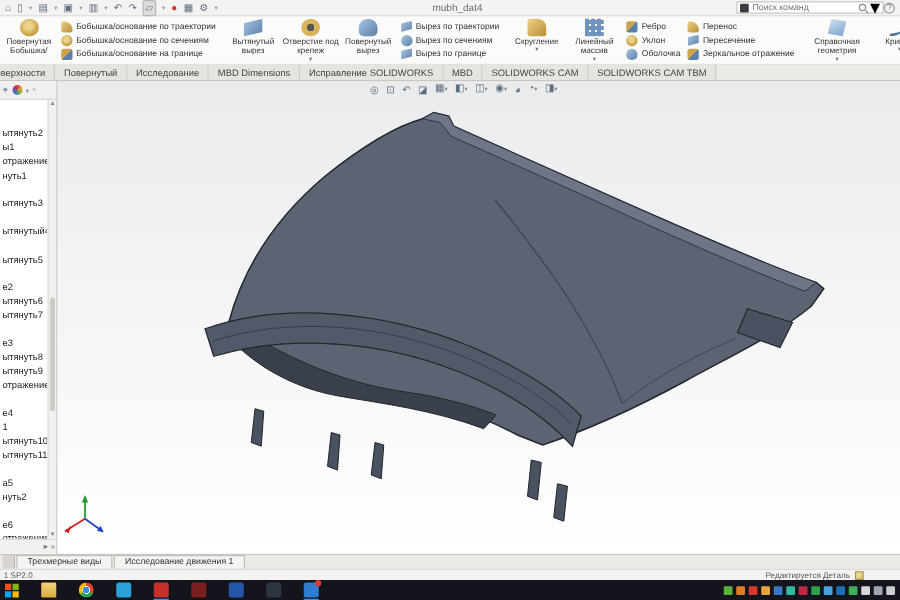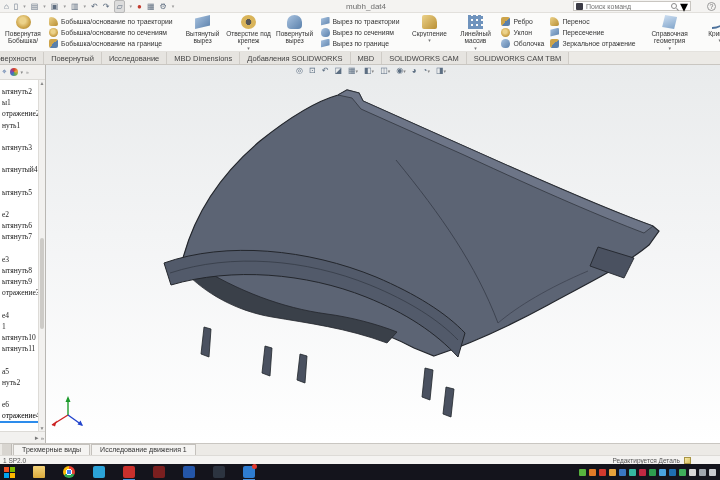--- a/index.html
+++ b/index.html
@@ -10,21 +10,21 @@
   
   .titlebar { height:13px; background:#f4f3f1; display:flex; align-items:center;
     border-bottom:1px solid #e2e0dc; padding:0 4px; position:relative; }
   .qat { display:flex; align-items:center; gap:5px; }
   .qat .qi { font-size:8px; color:#5f6e80; line-height:11px; cursor:default; }
   .qat .qi.pressed { background:#dcdcdc; border:1px solid #b7b7b7; border-radius:2px; padding:0 1px; }
   .qat .qi.red { color:#c23b2e; }
   .qat .mini-caret { font-size:5px; color:#9a9a9a; }
   .win-title { position:absolute; left:12px; right:0; text-align:center; font-size:8px;
     color:#6e6e6e; pointer-events:none; }
-  .search-wrap { margin-left:auto; display:flex; align-items:center; gap:16px; z-index:2; }
+  .search-wrap { margin-left:auto; display:flex; align-items:center; gap:0; z-index:2; }
   .searchbox { width:118px; height:10px; background:#fff; border:1px solid #c9c6c1;
     display:flex; align-items:center; padding:0 2px; gap:3px; }
   .s-chip { width:7px; height:7px; background:#3c3c46; border-radius:1px; flex:none; }
   .searchbox input { border:none; outline:none; flex:1; font-size:7px; color:#9a9a9a;
     font-family:"Liberation Sans", sans-serif; background:transparent; min-width:0; }
   .mag { width:6px; height:6px; border:1px solid #8b8b8b; border-radius:50%; position:relative; flex:none; }
   .mag::after { content:""; position:absolute; width:3px; height:1px; background:#8b8b8b;
     transform:rotate(45deg); left:4px; top:5px; }
   .help-circ { width:9px; height:9px; border:1px solid #9a9a9a; border-radius:50%;
     font-size:7px; color:#777; text-align:center; line-height:8px; }
@@ -71,21 +71,21 @@
   .main { height:378px; display:flex; position:relative; }
 
   
   .panel { width:46px; background:#fff; border-right:1px solid #b9b7b3; position:relative; flex:none; }
   .panel-head { height:15px; background:#f1f0ee; border-bottom:1px solid #dddbd7;
     display:flex; align-items:center; gap:3px; padding:0 2px; }
   .ph-ico { font-size:8px; color:#4e6fa3; line-height:10px; }
   .wheel { width:8px; height:8px; border-radius:50%; flex:none;
     background:conic-gradient(#d23a2e,#e8a33c,#70ad47,#3a77c2,#8447ad,#d23a2e); }
   .ph-caret { font-size:5px; color:#888; }
-  .tree { position:absolute; top:15px; left:0; right:7px; bottom:12px; overflow:hidden; padding-top:7px;font-family:Liberation Serif, serif; }
+  .tree { position:absolute; top:15px; left:0; right:7px; bottom:12px; overflow:hidden; padding-top:22px; }
   .tree-item { height:11.2px; font-size:7.5px; color:#1a1a1a; white-space:nowrap;
     padding-left:2px; cursor:default; }
   .tree-item:last-child { border-bottom:2px solid #2d8ceb; color:#000; }
   .vscroll { position:absolute; top:15px; right:0; bottom:12px; width:7px;
     background:#f2f1ef; border-left:1px solid #dddbd7; }
   .vscroll .arr { position:absolute; left:0; right:0; text-align:center; font-size:5px; color:#888; }
   .vscroll .arr.up { top:0; } .vscroll .arr.dn { bottom:0; }
   .vthumb { position:absolute; left:1px; right:1px; top:45%; height:26%;
     background:#cdcbc7; border-radius:2px; }
   .hscroll { position:absolute; left:0; right:0; bottom:0; height:12px;
@@ -277,21 +277,21 @@
       </div>
 
     </div>
   </div>
 
   <div class="tabrow">
     <span class="rtab">Поверхности</span>
     <span class="rtab">Повернутый</span>
     <span class="rtab">Исследование</span>
     <span class="rtab">MBD Dimensions</span>
-    <span class="rtab">Добавления SOLIDWORKS</span>
+    <span class="rtab">Исправление SOLIDWORKS</span>
     <span class="rtab">MBD</span>
     <span class="rtab">SOLIDWORKS CAM</span>
     <span class="rtab">SOLIDWORKS CAM TBM</span>
   </div>
 
   <div class="main">
 
     <div class="panel">
       <div class="panel-head">
         <span class="ph-ico">⌖</span>

